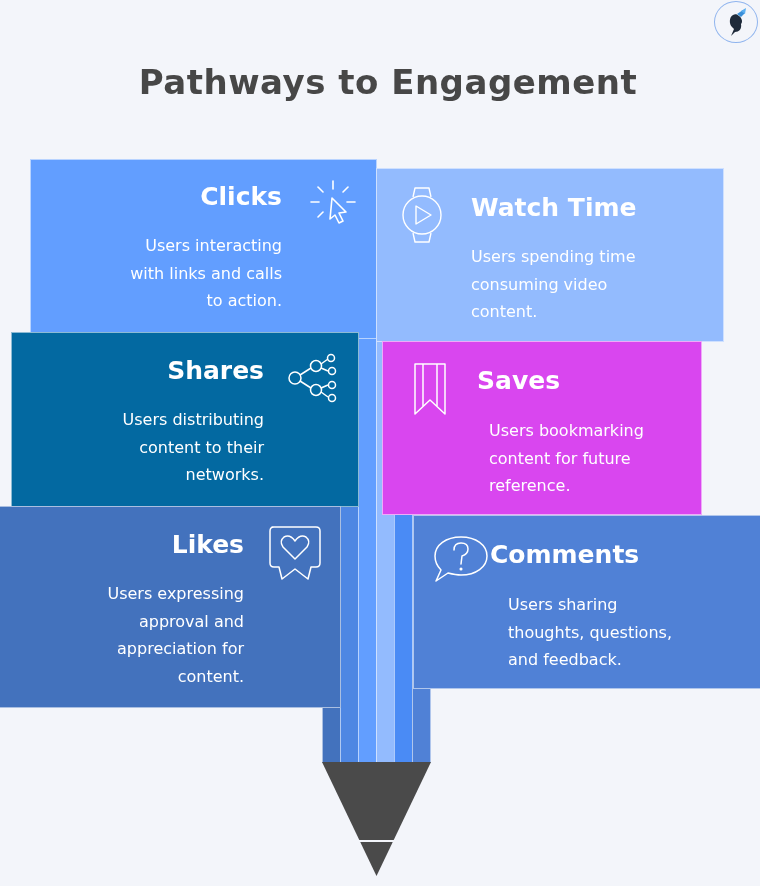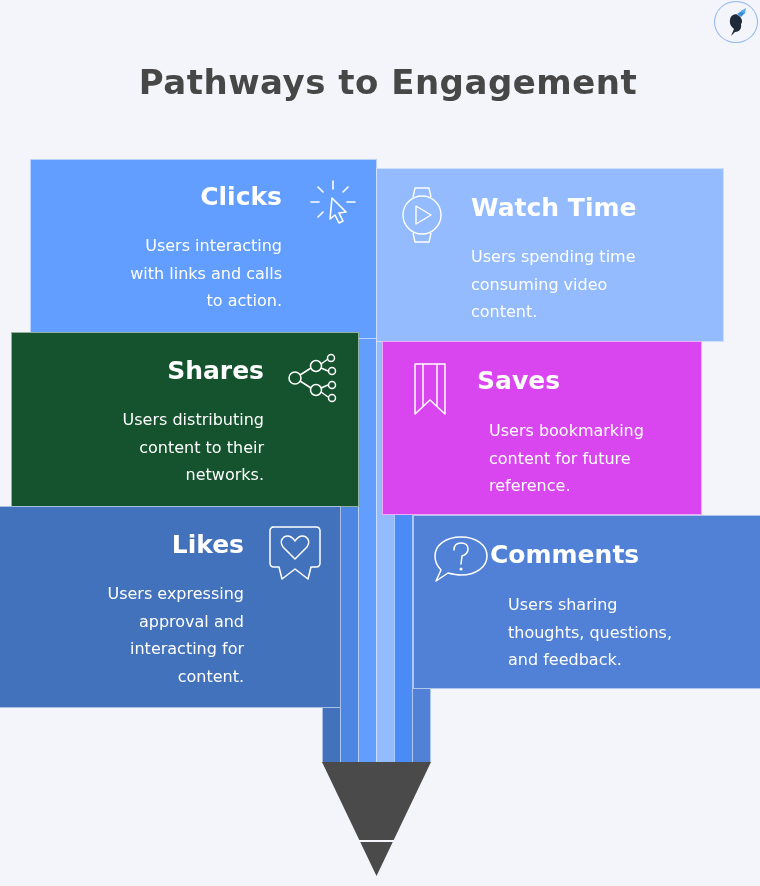--- a/index.html
+++ b/index.html
@@ -86,21 +86,21 @@
     <path d="M15 20 L15 38 L30 29 Z"></path>
   </svg>
   <h3 style="left:94px; top:24px;">Watch Time</h3>
   <p style="left:94px; top:74px; width:245px;">
     <span>Users spending time</span><br>
     <span>consuming video</span><br>
     <span>content.</span>
   </p>
 </div>
 
-<div class="box left" style="left:11px; top:332px; width:348px; height:175px; background:#14532d;padding-left:24px;">
+<div class="box left" style="left:11px; top:332px; width:348px; height:175px; background:#0369a1;padding-left:24px;">
   <h3 style="right:94px; top:23px;">Shares</h3>
   <p style="right:94px; top:73px; width:250px;">
     <span>Users distributing</span><br>
     <span>content to their</span><br>
     <span>networks.</span>
   </p>
   <svg class="ico" style="left:275px; top:18px;" width="56" height="56" viewBox="0 0 56 56" fill="none" stroke="#fff" stroke-width="1.5">
     <circle cx="8" cy="27" r="6"></circle>
     <circle cx="29" cy="15" r="5.5"></circle>
     <circle cx="29" cy="39" r="5.5"></circle>
@@ -129,21 +129,21 @@
     <span>content for future</span><br>
     <span>reference.</span>
   </p>
 </div>
 
 <div class="box left" style="left:-2px; top:506px; width:343px; height:202px; background:#4372BD;">
   <h3 style="right:96px; top:23px;">Likes</h3>
   <p style="right:96px; top:73px; width:250px;">
     <span>Users expressing</span><br>
     <span>approval and</span><br>
-    <span>interacting for</span><br>
+    <span>appreciation for</span><br>
     <span>content.</span>
   </p>
   <svg class="ico" style="left:268px; top:18px;" width="56" height="56" viewBox="0 0 56 56" fill="none" stroke="#fff" stroke-width="1.5" stroke-linejoin="round">
     <path d="M5 2 L49 2 Q53 2 53 6 L53 38 Q53 42 49 42 L44 42 L41 54 L28 44 L15 54 L12 42 L7 42 Q3 42 3 38 L3 6 Q3 2 7 2 Z"></path>
     <path d="M28 34 L16 22 Q12 16 17 12 Q23 9 28 16 Q33 9 39 12 Q44 16 40 22 Z"></path>
   </svg>
 </div>
 
 <div class="box" style="left:413px; top:515px; width:350px; height:174px; background:#5081D6;">
   <svg class="ico" style="left:18px; top:18px;" width="58" height="54" viewBox="0 0 58 54" fill="none" stroke="#fff" stroke-width="1.5" stroke-linejoin="round">

